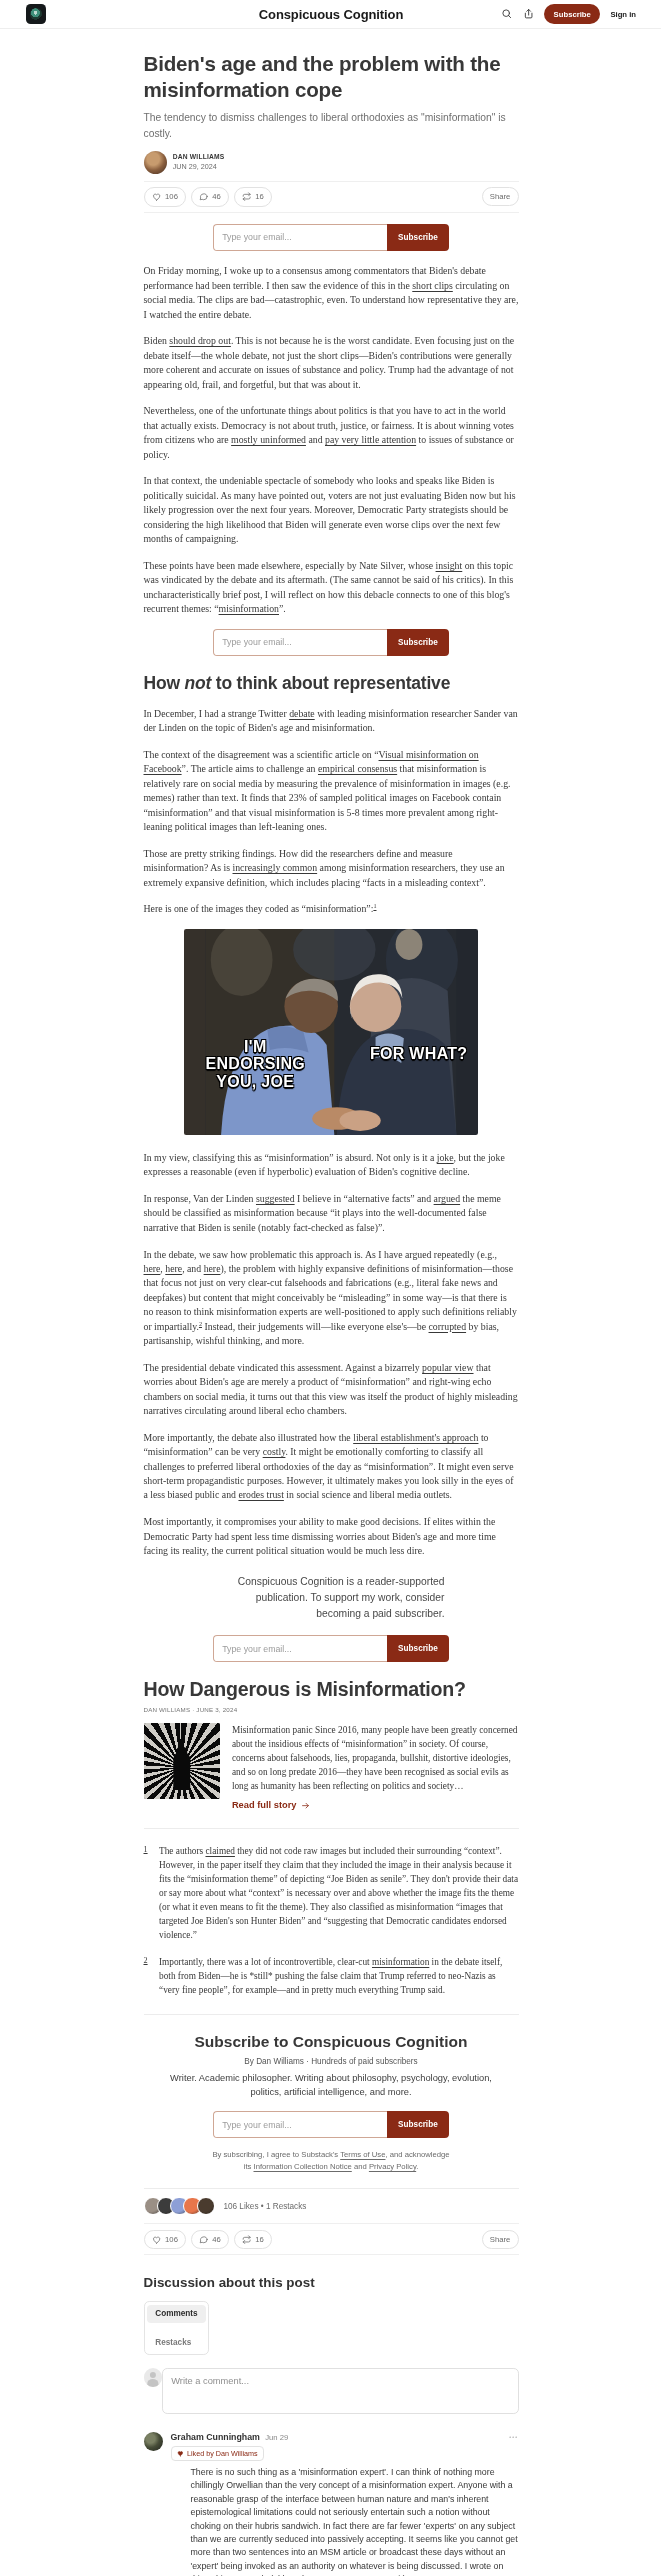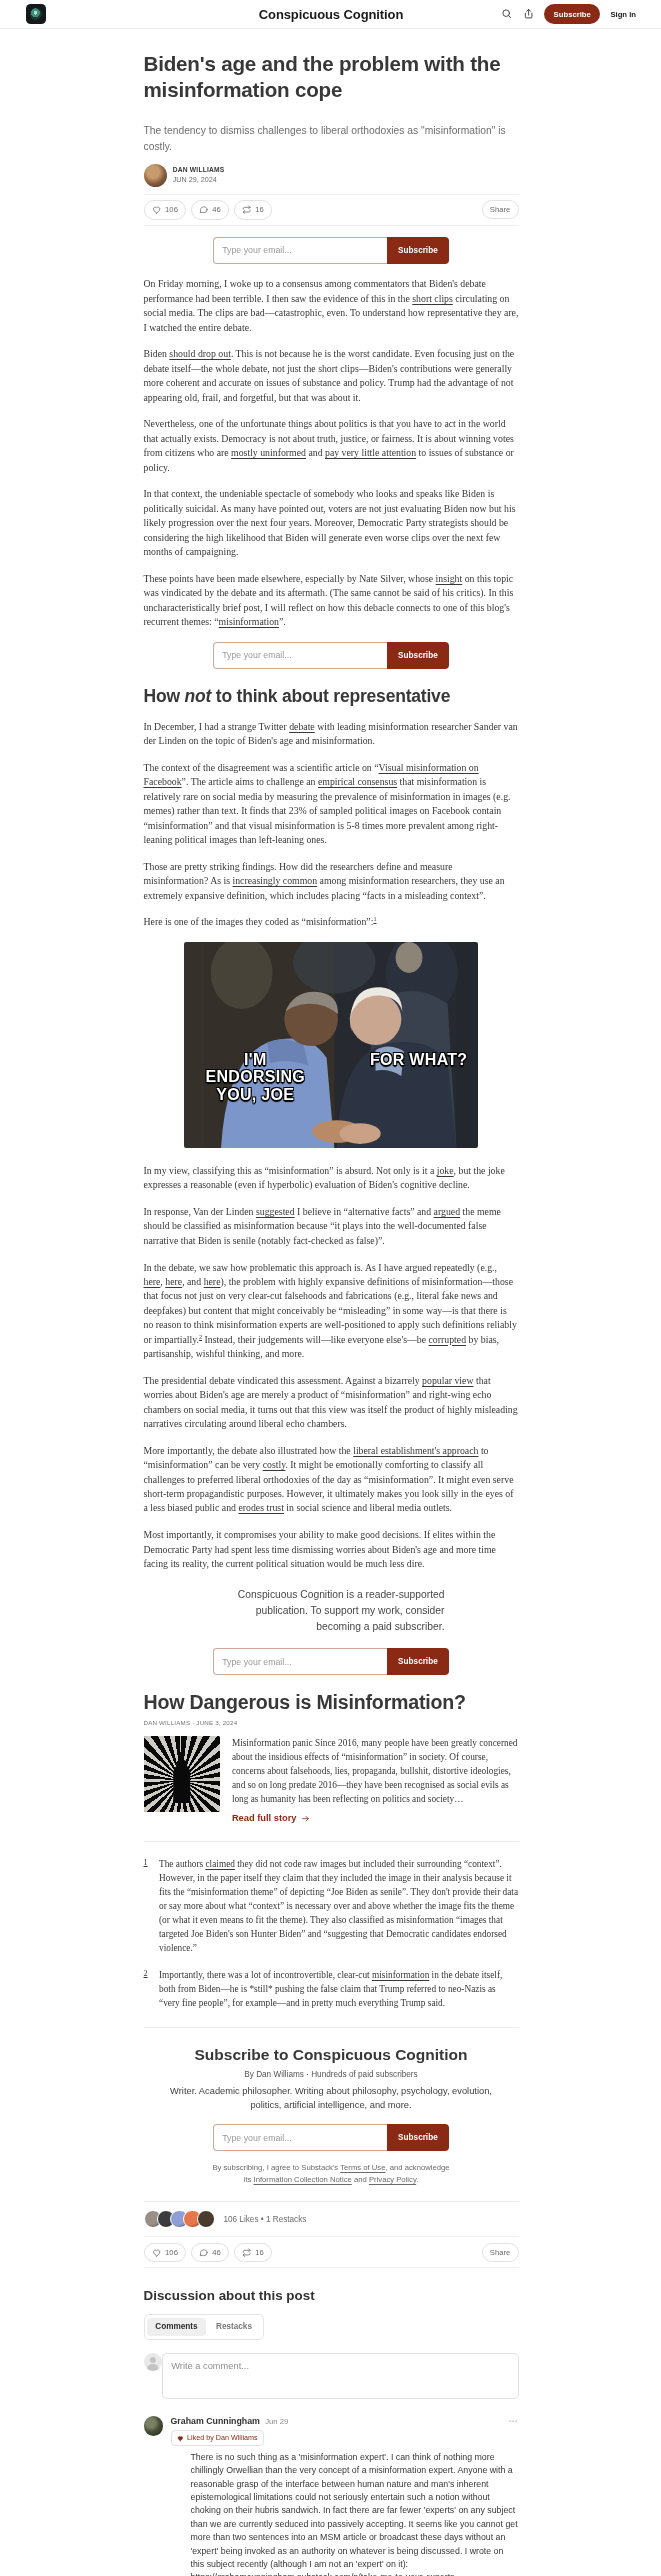--- a/index.html
+++ b/index.html
@@ -20,21 +20,21 @@
   .icon-btn { width:11.3px; height:11.3px; color:#404040; cursor:pointer; }
   .icon-btn svg, .mini-ic svg { width:100%; height:100%; stroke:currentColor; fill:none; stroke-width:2; stroke-linecap:round; stroke-linejoin:round; }
   .btn-subscribe { background:var(--accent); color:#fff; font-weight:700; font-size:7.7px;
     padding:5.7px 9.3px; border-radius:11.3px; border:none; cursor:pointer; }
   .nav-signin { font-weight:700; font-size:7.7px; color:#1a1a1a; cursor:pointer; }
   :root { --accent:#8a2a15; --gray:#6b6b6b; --line:#e7e7e7; }
 
   
   .post-head { padding-top:21.6px; }
   .post-title { font-size:20.6px; line-height:1.26; font-weight:700; color:#383838; letter-spacing:-0.2px; }
-  .post-sub { margin-top:21px; font-size:10.3px; line-height:1.5; color:#6f6f6f; }
+  .post-sub { margin-top:8px; font-size:10.3px; line-height:1.5; color:#6f6f6f; }
   .author-row { margin-top:9.3px; display:flex; align-items:center; gap:6.2px; }
   .avatar { border-radius:50%; flex:0 0 auto; }
   .av-author { width:23px; height:23px; background:radial-gradient(circle at 40% 35%, #c79b6e 0 30%, #8a5f3e 55%, #503626 90%); cursor:pointer;}
   .author-name { font-size:6.7px; font-weight:700; letter-spacing:0.2px; color:#363636; }
   .author-date { font-size:7.2px; color:#6b6b6b; margin-top:1.5px; }
 
   
   .actionbar { margin-top:7.2px; border-top:0.5px solid #efefef; border-bottom:0.5px solid #efefef;
     padding:5.2px 0; display:flex; align-items:center; gap:4.6px; }
   .pill { display:inline-flex; align-items:center; gap:4.1px; border:0.5px solid #e2e2e2; border-radius:10.3px;
@@ -57,21 +57,21 @@
   sup { font-size:6.2px; line-height:0; }
   h2.sectionhead { font-size:17.5px; line-height:1.2; font-weight:700; color:#383838; letter-spacing:-0.2px; margin:17.5px 0 12.4px; }
 
   
   .meme { width:294px; height:206px; margin:2.1px auto 15.5px; position:relative; border-radius:2.1px; overflow:hidden;
     background:linear-gradient(100deg,#35302a 0 45%, #23272e 55% 100%); cursor:pointer;}
   .meme svg { position:absolute; inset:0; width:100%; height:100%; }
   .meme-cap { position:absolute; color:#fff; font-weight:700; font-size:16px; line-height:1.08; letter-spacing:0.3px;
     text-align:center; text-shadow:-1px -1px 0 #000, 1px -1px 0 #000, -1px 1px 0 #000, 1px 1px 0 #000, 0 1.5px 1px #000; }
   .meme-cap.left { left:9.3px; top:109px; width:124px; }
-  .meme-cap.right { right:10.3px; top:109px; width:98px; }
+  .meme-cap.right { right:10.3px; top:116px; width:98px; }
 
   
   .cta-block { width:227px; margin:15.5px auto 13.4px; text-align:right; font-size:10.3px; line-height:16px; color:#484848; }
 
   
   .pcard { margin-top:15.5px; }
   .pcard-title { font-size:19.6px; font-weight:700; color:#383838; letter-spacing:-0.2px; cursor:pointer;}
   .pcard-meta { margin-top:5.2px; font-size:6.2px; letter-spacing:0.2px; color:#757575; }
   .pcard-row { margin-top:10.3px; display:flex; gap:12.4px; }
   .pcard-thumb { width:76px; height:76px; flex:0 0 auto; border-radius:2.1px; cursor:pointer;
@@ -100,21 +100,21 @@
 
   
   .likesrow { border-top:0.5px solid #ececec; padding:8.2px 0; display:flex; align-items:center; gap:8.2px; }
   .facepile { display:flex; }
   .facepile .fp { width:18.5px; height:18.5px; border-radius:50%; border:1px solid #fff; margin-left:-5.2px; cursor:pointer;}
   .facepile .fp:first-child { margin-left:0; }
   .likes-text { font-size:8.2px; color:#6b6b6b; }
 
   
   .disc-head { margin-top:19.6px; font-size:13.4px; font-weight:700; color:#333; }
-  .tabsbox { margin-top:11.3px; display:inline-flex; border:0.5px solid #e4e4e4; border-radius:5.2px; padding:2.6px; gap:2px; }
+  .tabsbox { margin-top:11.3px; display:inline-flex; border:0.5px solid #e4e4e4; border-radius:5.2px; padding:2.6px; gap:10px;flex-direction:column; }
   .tab { font-size:8.2px; padding:4.6px 8.2px; border-radius:4.1px; color:#7a7a7a; font-weight:600; cursor:pointer; }
   .tab.active { background:#efefef; color:#2c2c2c; font-weight:700; }
   .comment-input { margin-top:13.4px; display:flex; gap:0; }
   .av-ghost { width:18.5px; height:18.5px; background:#e9e9e9; position:relative; overflow:hidden; }
   .av-ghost::before { content:""; position:absolute; top:3.6px; left:50%; transform:translateX(-50%); width:6.2px; height:6.2px; border-radius:50%; background:#c4c4c4; }
   .av-ghost::after { content:""; position:absolute; top:10.8px; left:50%; transform:translateX(-50%); width:11.3px; height:8.2px; border-radius:50% 50% 0 0; background:#c4c4c4; }
   .cbox { flex:1; border:0.5px solid #e0e0e0; border-radius:5.2px; padding:7.2px 8.2px; height:46px; font-size:9.3px; color:#8f8f8f; cursor:text; }
 
   .comment { margin-top:17.5px; position:relative; padding-left:27px; }
   .c-av { position:absolute; left:0; top:0; width:19.6px; height:19.6px; border-radius:50%; cursor:pointer;}

